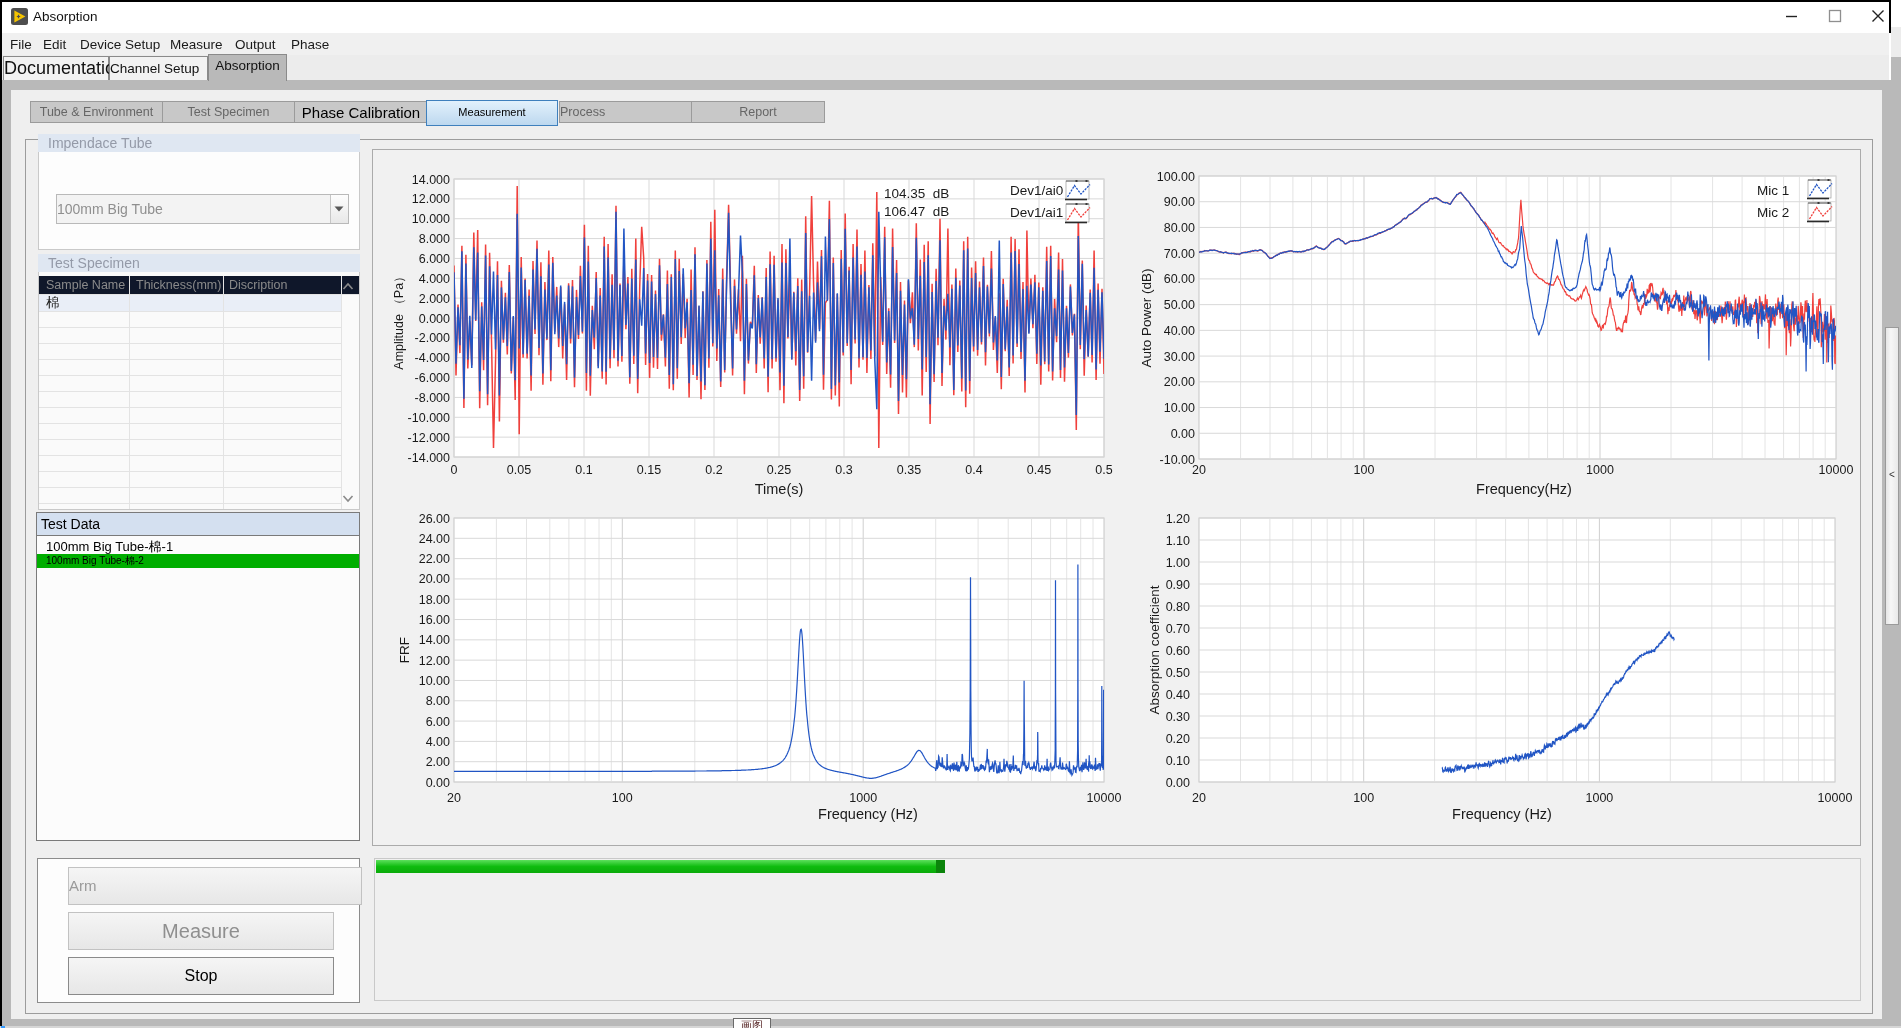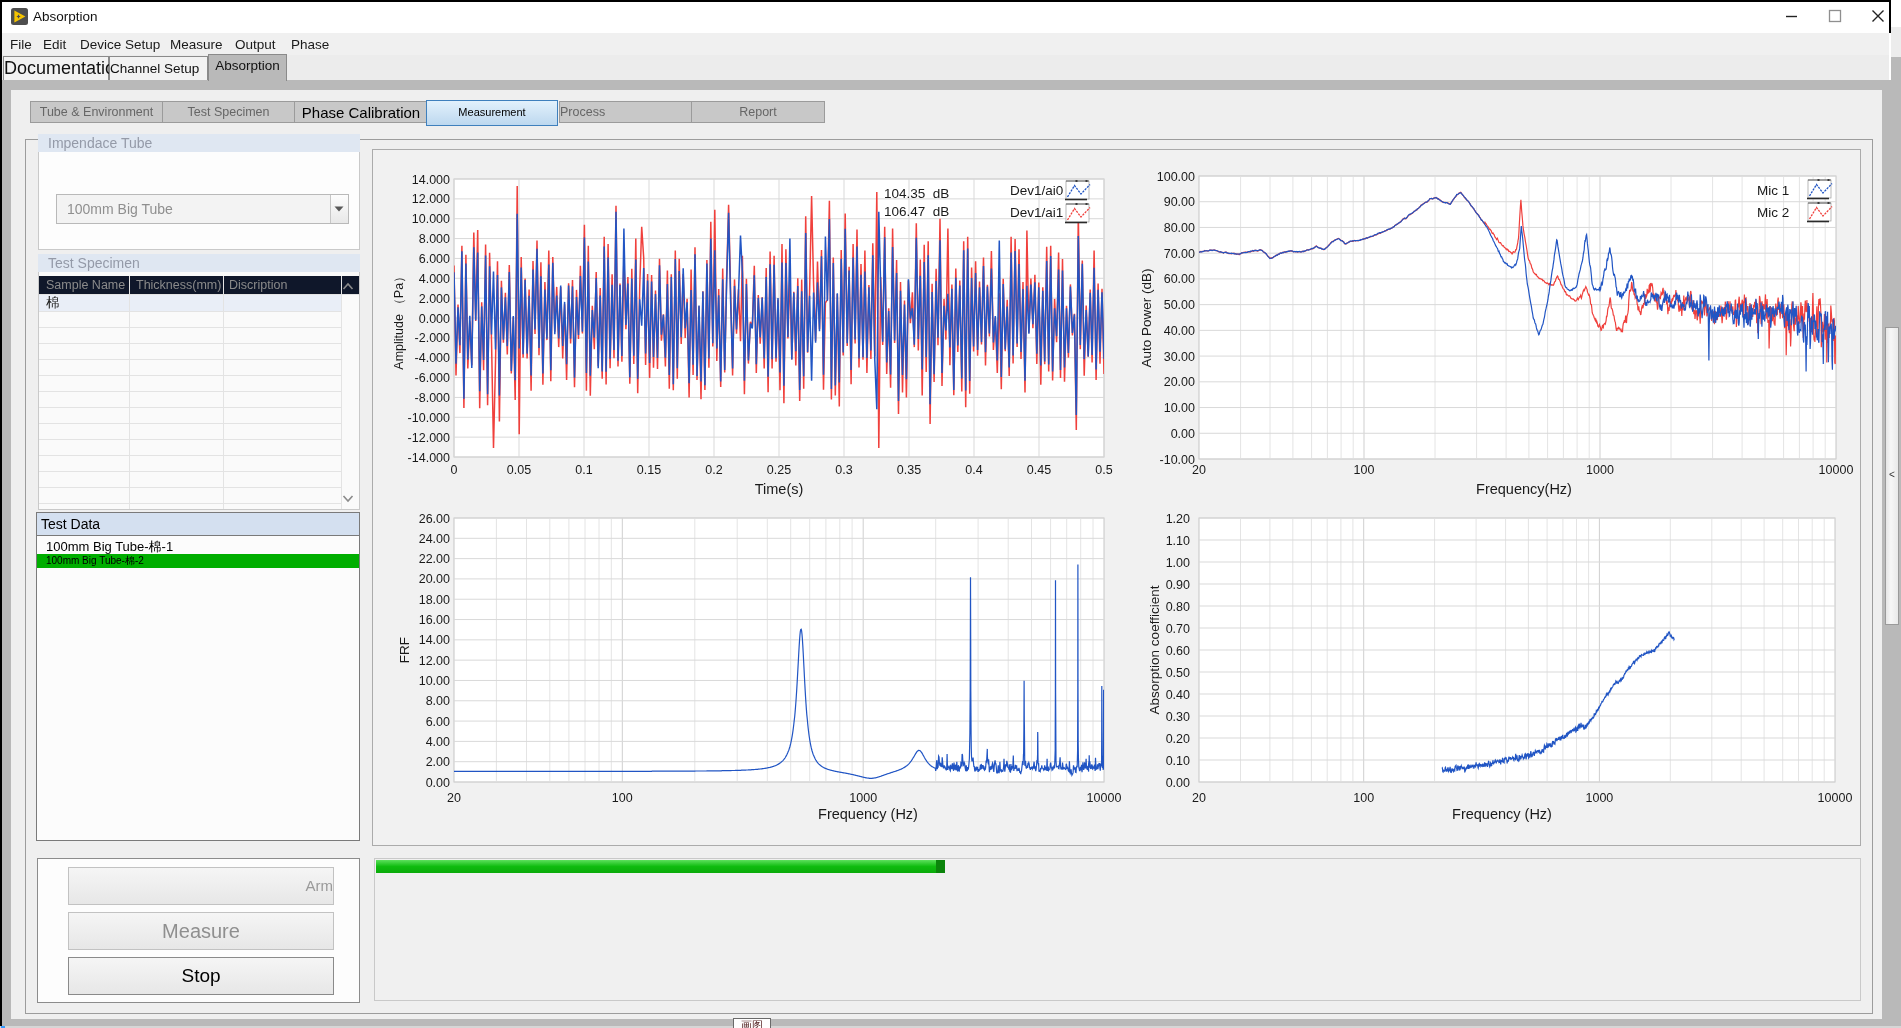--- a/index.html
+++ b/index.html
@@ -63,21 +63,21 @@
 <div class="abs" style="left:25px;top:139px;width:1848px;height:875px;border:1px solid #9c9c9c"></div>
 
 <div class="abs" style="left:372px;top:149px;width:1489px;height:697px;border:1px solid #ababab;background:#f1f1f1"></div>
 
 <div class="abs" style="left:374px;top:858px;width:1487px;height:143px;border:1px solid #c9c9c9;background:#f0f0f0"></div>
 <div class="abs" style="left:376px;top:860px;width:565px;height:13px;background:linear-gradient(to bottom,#5ce05c,#0fbc0f 50%,#0aaa0a)"></div>
 <div class="abs" style="left:936px;top:860px;width:9px;height:13px;background:#0b840b"></div>
 
 <div class="abs" style="left:38px;top:150px;width:322px;height:100px;border:1px solid #c9c9c9;background:#fdfdfd"></div>
 <div class="abs" style="left:38px;top:134px;width:322px;height:18px;background:#dfe7f2;color:#949aa8;font-size:14px;line-height:18px"><span style="margin-left:10px">Impendace Tube</span></div>
-<div class="abs" style="left:56px;top:194px;width:293px;height:30px;background:#f3f3f3;border:1px solid #b9b9b9;color:#8f8f8f;font-size:14px;line-height:28px"><span style="margin-left:10px">100mm Big Tube</span></div>
+<div class="abs" style="left:56px;top:194px;width:293px;height:30px;background:#f3f3f3;border:1px solid #b9b9b9;color:#8f8f8f;font-size:14px;line-height:28px"><span style="">100mm Big Tube</span></div>
 <div class="abs" style="left:330px;top:195px;width:18px;height:28px;background:linear-gradient(to bottom,#fdfdfd,#e8e8e8);border-left:1px solid #c6c6c6"></div>
 <svg class="abs" style="left:333px;top:205px" width="12" height="8" viewBox="0 0 12 8">
     <path d="M1.5 1.5 L6 6.5 L10.5 1.5 Z" fill="#585858"></path>
   </svg>
 
 <div class="abs" style="left:38px;top:254px;width:322px;height:256px;border:1px solid #c9c9c9;background:#fafafa"></div>
 <div class="abs" style="left:38px;top:254px;width:322px;height:18px;background:#dfe7f2;color:#949aa8;font-size:14px;line-height:18px"><span style="margin-left:10px">Test Specimen</span></div>
 
 <div class="abs" style="left:39px;top:276px;width:320px;height:18px;background:#0f172a;color:#8a8a8a;font-size:12.5px;line-height:18px">
   <span class="abs" style="left:7px">Sample Name</span>
@@ -114,23 +114,23 @@
   <path d="M2.5 216 L7 221 L11.5 216" fill="none" stroke="#8a8a8a" stroke-width="1.6"></path>
 </svg>
 
 <div class="abs" style="left:36px;top:512px;width:324px;height:329px;border:1px solid #7a7a7a;background:#fcfcfc"></div>
 <div class="abs" style="left:37px;top:513px;width:322px;height:23px;background:#d4e0f0;color:#000;font-size:14px;line-height:23px;border-bottom:1px solid #7a7a7a"><span style="margin-left:4px">Test Data</span></div>
 <div class="abs" style="left:46px;top:539px;width:300px;height:15px;color:#000;font-size:13px;line-height:15px">100mm Big Tube-棉-1</div>
 <div class="abs" style="left:37px;top:554px;width:322px;height:14px;background:#00ae00"></div>
 <div class="abs" style="left:46px;top:554px;width:300px;height:14px;color:#000;font-size:10px;line-height:14px">100mm Big Tube-棉-2</div>
 
 <div class="abs" style="left:37px;top:858px;width:323px;height:145px;border:1px solid #8c8c8c;background:#fdfdfd"></div>
-<div class="abs" style="left:68px;top:867px;width:266px;height:38px;background:linear-gradient(to bottom,#f5f5f5,#e7e7e7);border:1px solid #c2c2c2;color:#9a9a9a;font-size:15px;text-align:right;line-height:36px">Arm</div>
+<div class="abs" style="left:68px;top:867px;width:294px;height:38px;background:linear-gradient(to bottom,#f5f5f5,#e7e7e7);border:1px solid #c2c2c2;color:#9a9a9a;font-size:15px;text-align:left;line-height:36px">Arm</div>
 <div class="abs" style="left:68px;top:912px;width:266px;height:38px;background:linear-gradient(to bottom,#f5f5f5,#e7e7e7);border:1px solid #c2c2c2;color:#8f8f8f;font-size:20px;text-align:center;line-height:36px">Measure</div>
-<div class="abs" style="left:68px;top:957px;width:266px;height:38px;background:linear-gradient(to bottom,#f5f5f5,#e7e7e7);border:1px solid #8a8a8a;color:#000;font-size:19px;text-align:center;line-height:36px">Stop</div>
+<div class="abs" style="left:68px;top:957px;width:266px;height:38px;background:linear-gradient(to bottom,#f5f5f5,#e7e7e7);border:1px solid #8a8a8a;color:#000;font-size:16px;text-align:center;line-height:36px">Stop</div>
 
 <div class="abs" style="left:1885px;top:327px;width:14px;height:298px;background:linear-gradient(to right,#e6e6e6,#f6f6f6 40%,#e9e9e9);border:1px solid #9a9a9a"></div>
 <div class="abs" style="left:1887px;top:469px;width:10px;height:12px;color:#333;font-size:10px;text-align:center;line-height:12px">&lt;</div>
 
 <svg width="1901" height="1028" viewBox="0 0 1901 1028" style="position:absolute;left:0;top:0">
 <rect x="454" y="179" width="650" height="278" fill="#ffffff" stroke="#c6c6c6" stroke-width="1"></rect>
 <g stroke="#d9d9d9" stroke-width="1">
 <line x1="454.0" y1="179" x2="454.0" y2="457"></line>
       <line x1="519.0" y1="179" x2="519.0" y2="457"></line>
       <line x1="584.0" y1="179" x2="584.0" y2="457"></line>

